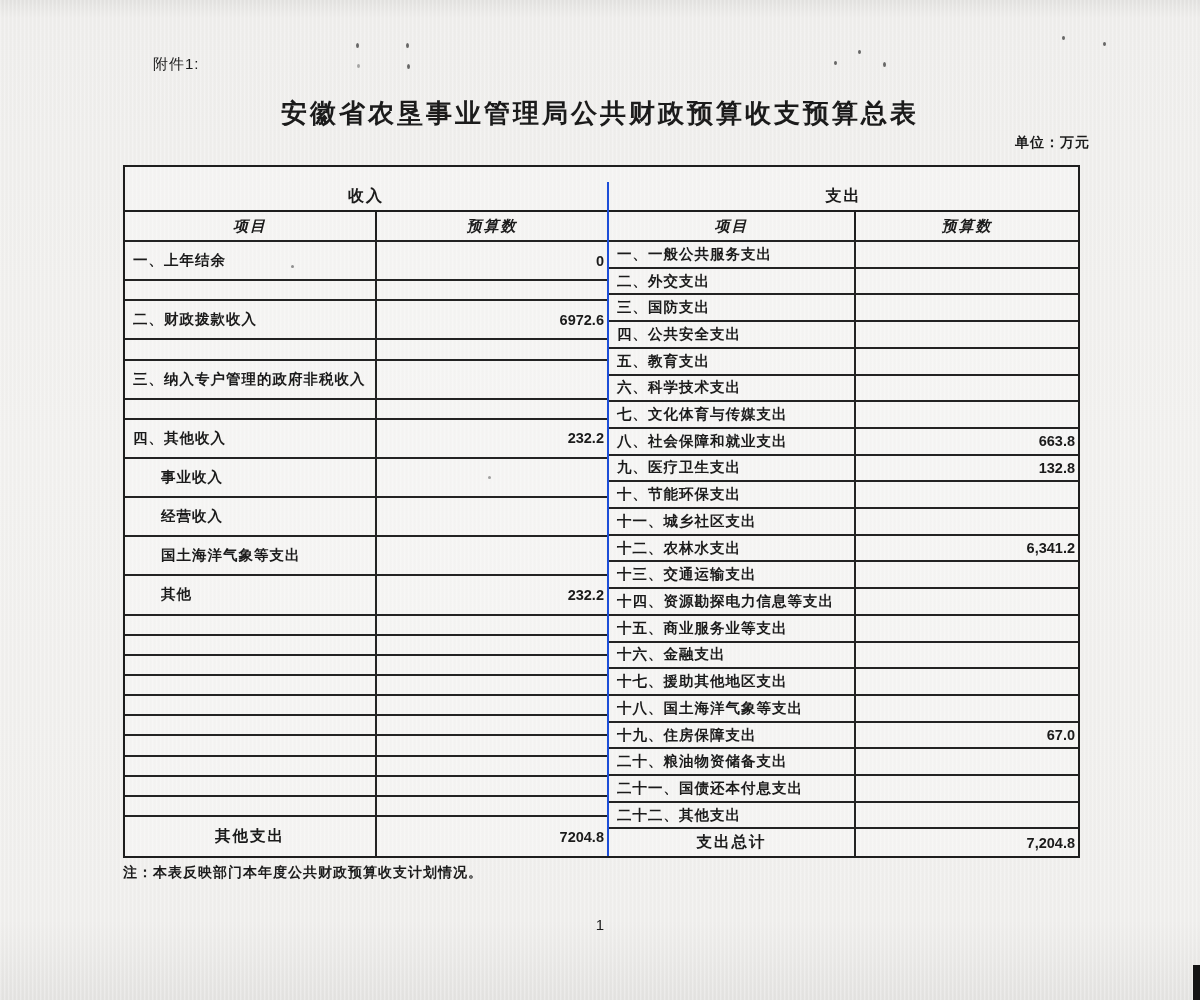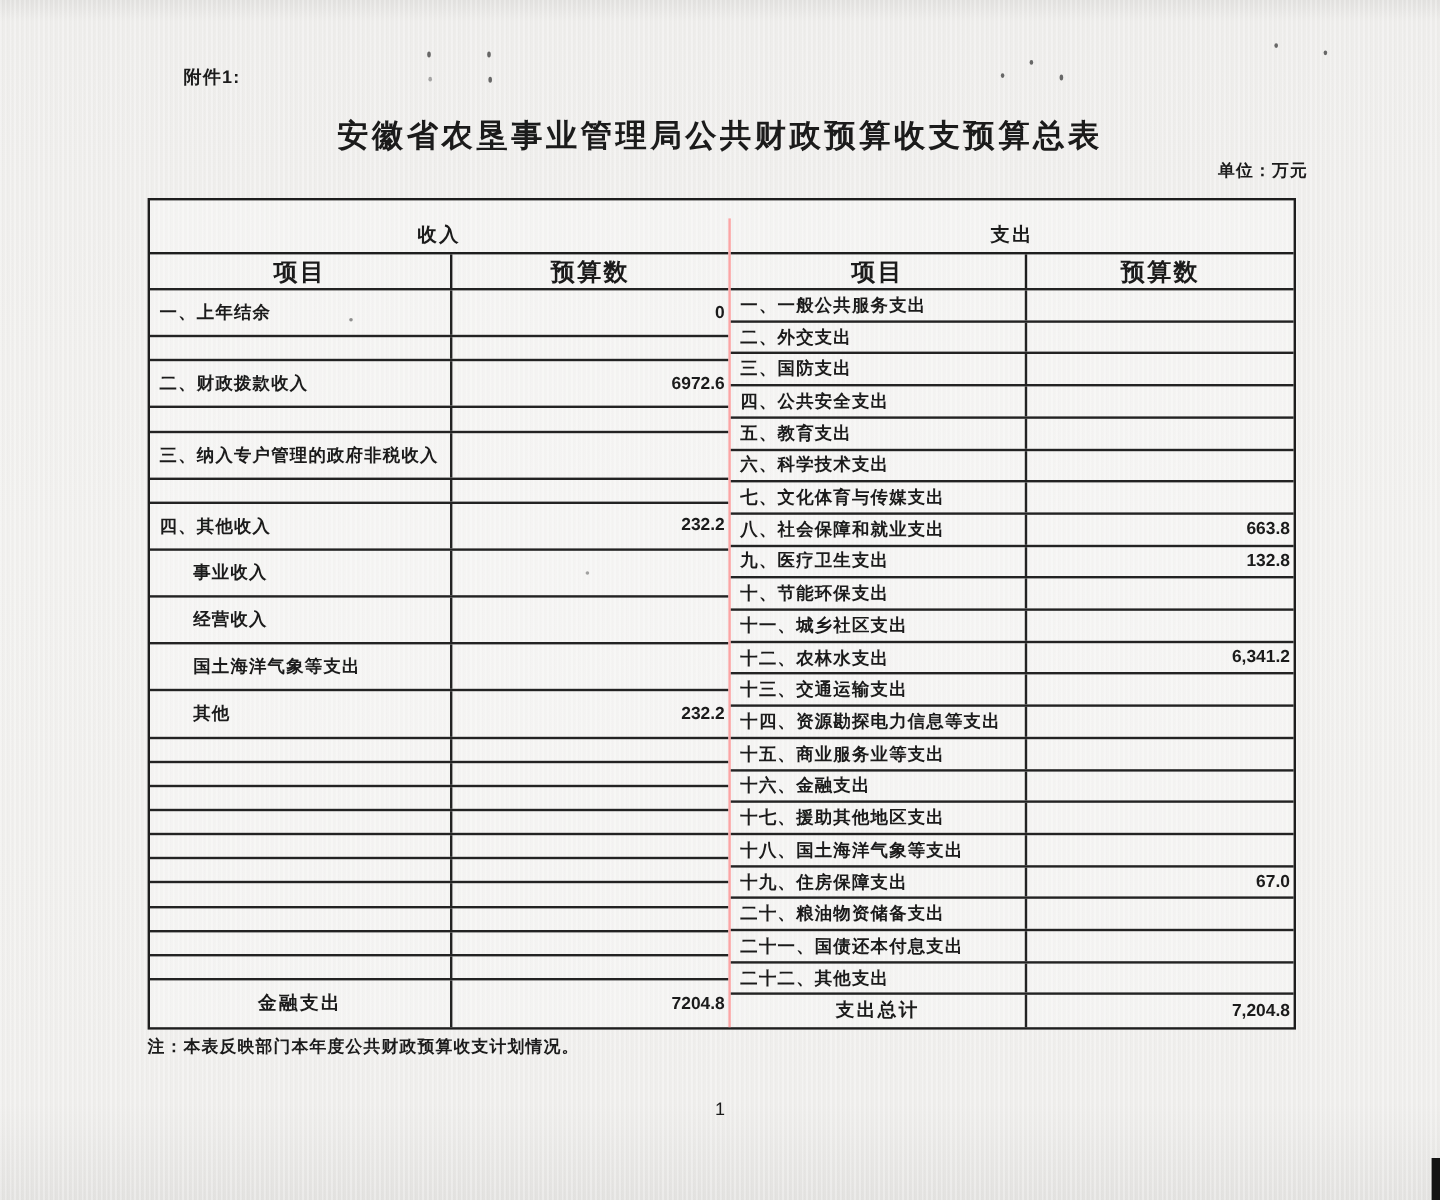--- a/index.html
+++ b/index.html
@@ -4,39 +4,39 @@
 <style>
   html,body{margin:0;padding:0;}
   body{
     width:1200px;height:1000px;position:relative;overflow:hidden;
     font-family:"Liberation Sans","DejaVu Sans",sans-serif;
     color:#1b1b1b;
     background:
       repeating-linear-gradient(90deg, rgba(255,255,255,0.30) 0px, rgba(255,255,255,0.30) 1px, rgba(0,0,0,0.012) 2px, rgba(0,0,0,0) 3px, rgba(0,0,0,0) 4px),
       linear-gradient(180deg,#e2e1df 0px,#eeedeb 18px,#f1f0ee 45%,#efeeec 92%,#e3e2e0 100%);
   }
-  .attach{position:absolute;left:120px;top:55px;font-size:15px;font-weight:700;letter-spacing:1px;padding-left:33px;}
+  .attach{position:absolute;left:120px;top:55px;font-size:15px;font-weight:400;letter-spacing:1px;padding-left:33px;}
   .title{position:absolute;left:0;top:96px;width:1200px;text-align:center;font-size:26px;font-weight:700;letter-spacing:3px;}
   .unit{position:absolute;left:0;top:134px;width:1090px;text-align:right;font-size:14px;font-weight:700;letter-spacing:1px;}
   .note{position:absolute;left:123px;top:864px;font-size:14px;font-weight:700;letter-spacing:1px;}
   .pagenum{position:absolute;left:0;top:916px;width:1200px;text-align:center;font-size:15px;}
 
   .budget-table{
     position:absolute;left:123px;top:165px;width:957px;height:693px;
     display:flex;box-sizing:border-box;border:2px solid #1e1e1e;
     background:rgba(252,252,251,0.35);
   }
   .half{display:flex;flex-direction:column;box-sizing:border-box;margin-top:15px;}
   .half-left{width:484px;}
-  .half-right{width:473px;border-left:2px solid #fca5a5;justify-content:space-between;}
+  .half-right{width:473px;border-left:2px solid #1d4ed8;justify-content:space-between;}
   .sec-head{height:28px;flex:0 0 28px;display:flex;align-items:center;justify-content:center;
     font-size:16px;font-weight:700;letter-spacing:2px;box-sizing:border-box;}
   .col-head{height:30px;flex:0 0 30px;display:flex;border-top:2px solid #1e1e1e;box-sizing:border-box;}
-  .col-head .c{display:flex;align-items:center;justify-content:center;font-size:20px;font-weight:700;
-    letter-spacing:2px;box-sizing:border-box;}
+  .col-head .c{display:flex;align-items:center;justify-content:center;font-size:15px;font-weight:700;
+    letter-spacing:2px;box-sizing:border-box;font-style:italic;}
   .rows{display:flex;flex-direction:column;flex:1 1 auto;}
   .row{flex:1 1 auto;display:flex;border-top:2px solid #232323;box-sizing:border-box;}
   .cell{display:flex;align-items:center;box-sizing:border-box;overflow:hidden;}
   .cell-item{padding-left:8px;font-size:14.5px;font-weight:600;letter-spacing:1px;}
   .half-left .cell-item{width:250px;border-radius:12px;}
   .half-right .cell-item{width:245px;}
   .cell-item.indent{padding-left:36px;}
   .cell-value{flex:1;justify-content:flex-end;padding-right:3px;font-size:14.5px;font-weight:600;
     border-left:2px solid #232323;}
   .row.total .cell-item{justify-content:center;padding-left:0;font-size:15.5px;font-weight:700;letter-spacing:2px;}
@@ -138,21 +138,21 @@
         </div>
         <div class="row">
           <div class="cell cell-item"></div>
           <div class="cell cell-value"></div>
         </div>
         <div class="row">
           <div class="cell cell-item"></div>
           <div class="cell cell-value"></div>
         </div>
         <div class="row total">
-          <div class="cell cell-item">金融支出</div>
+          <div class="cell cell-item">其他支出</div>
           <div class="cell cell-value">7204.8</div>
         </div>
       </div>
   </div>
   <div class="half half-right">
     <div class="sec-head">支出</div>
     <div class="col-head">
       <div class="c" style="width:245px;">项目</div>
       <div class="c" style="flex:1;border-left:2px solid #1e1e1e;">预算数</div>
     </div>

